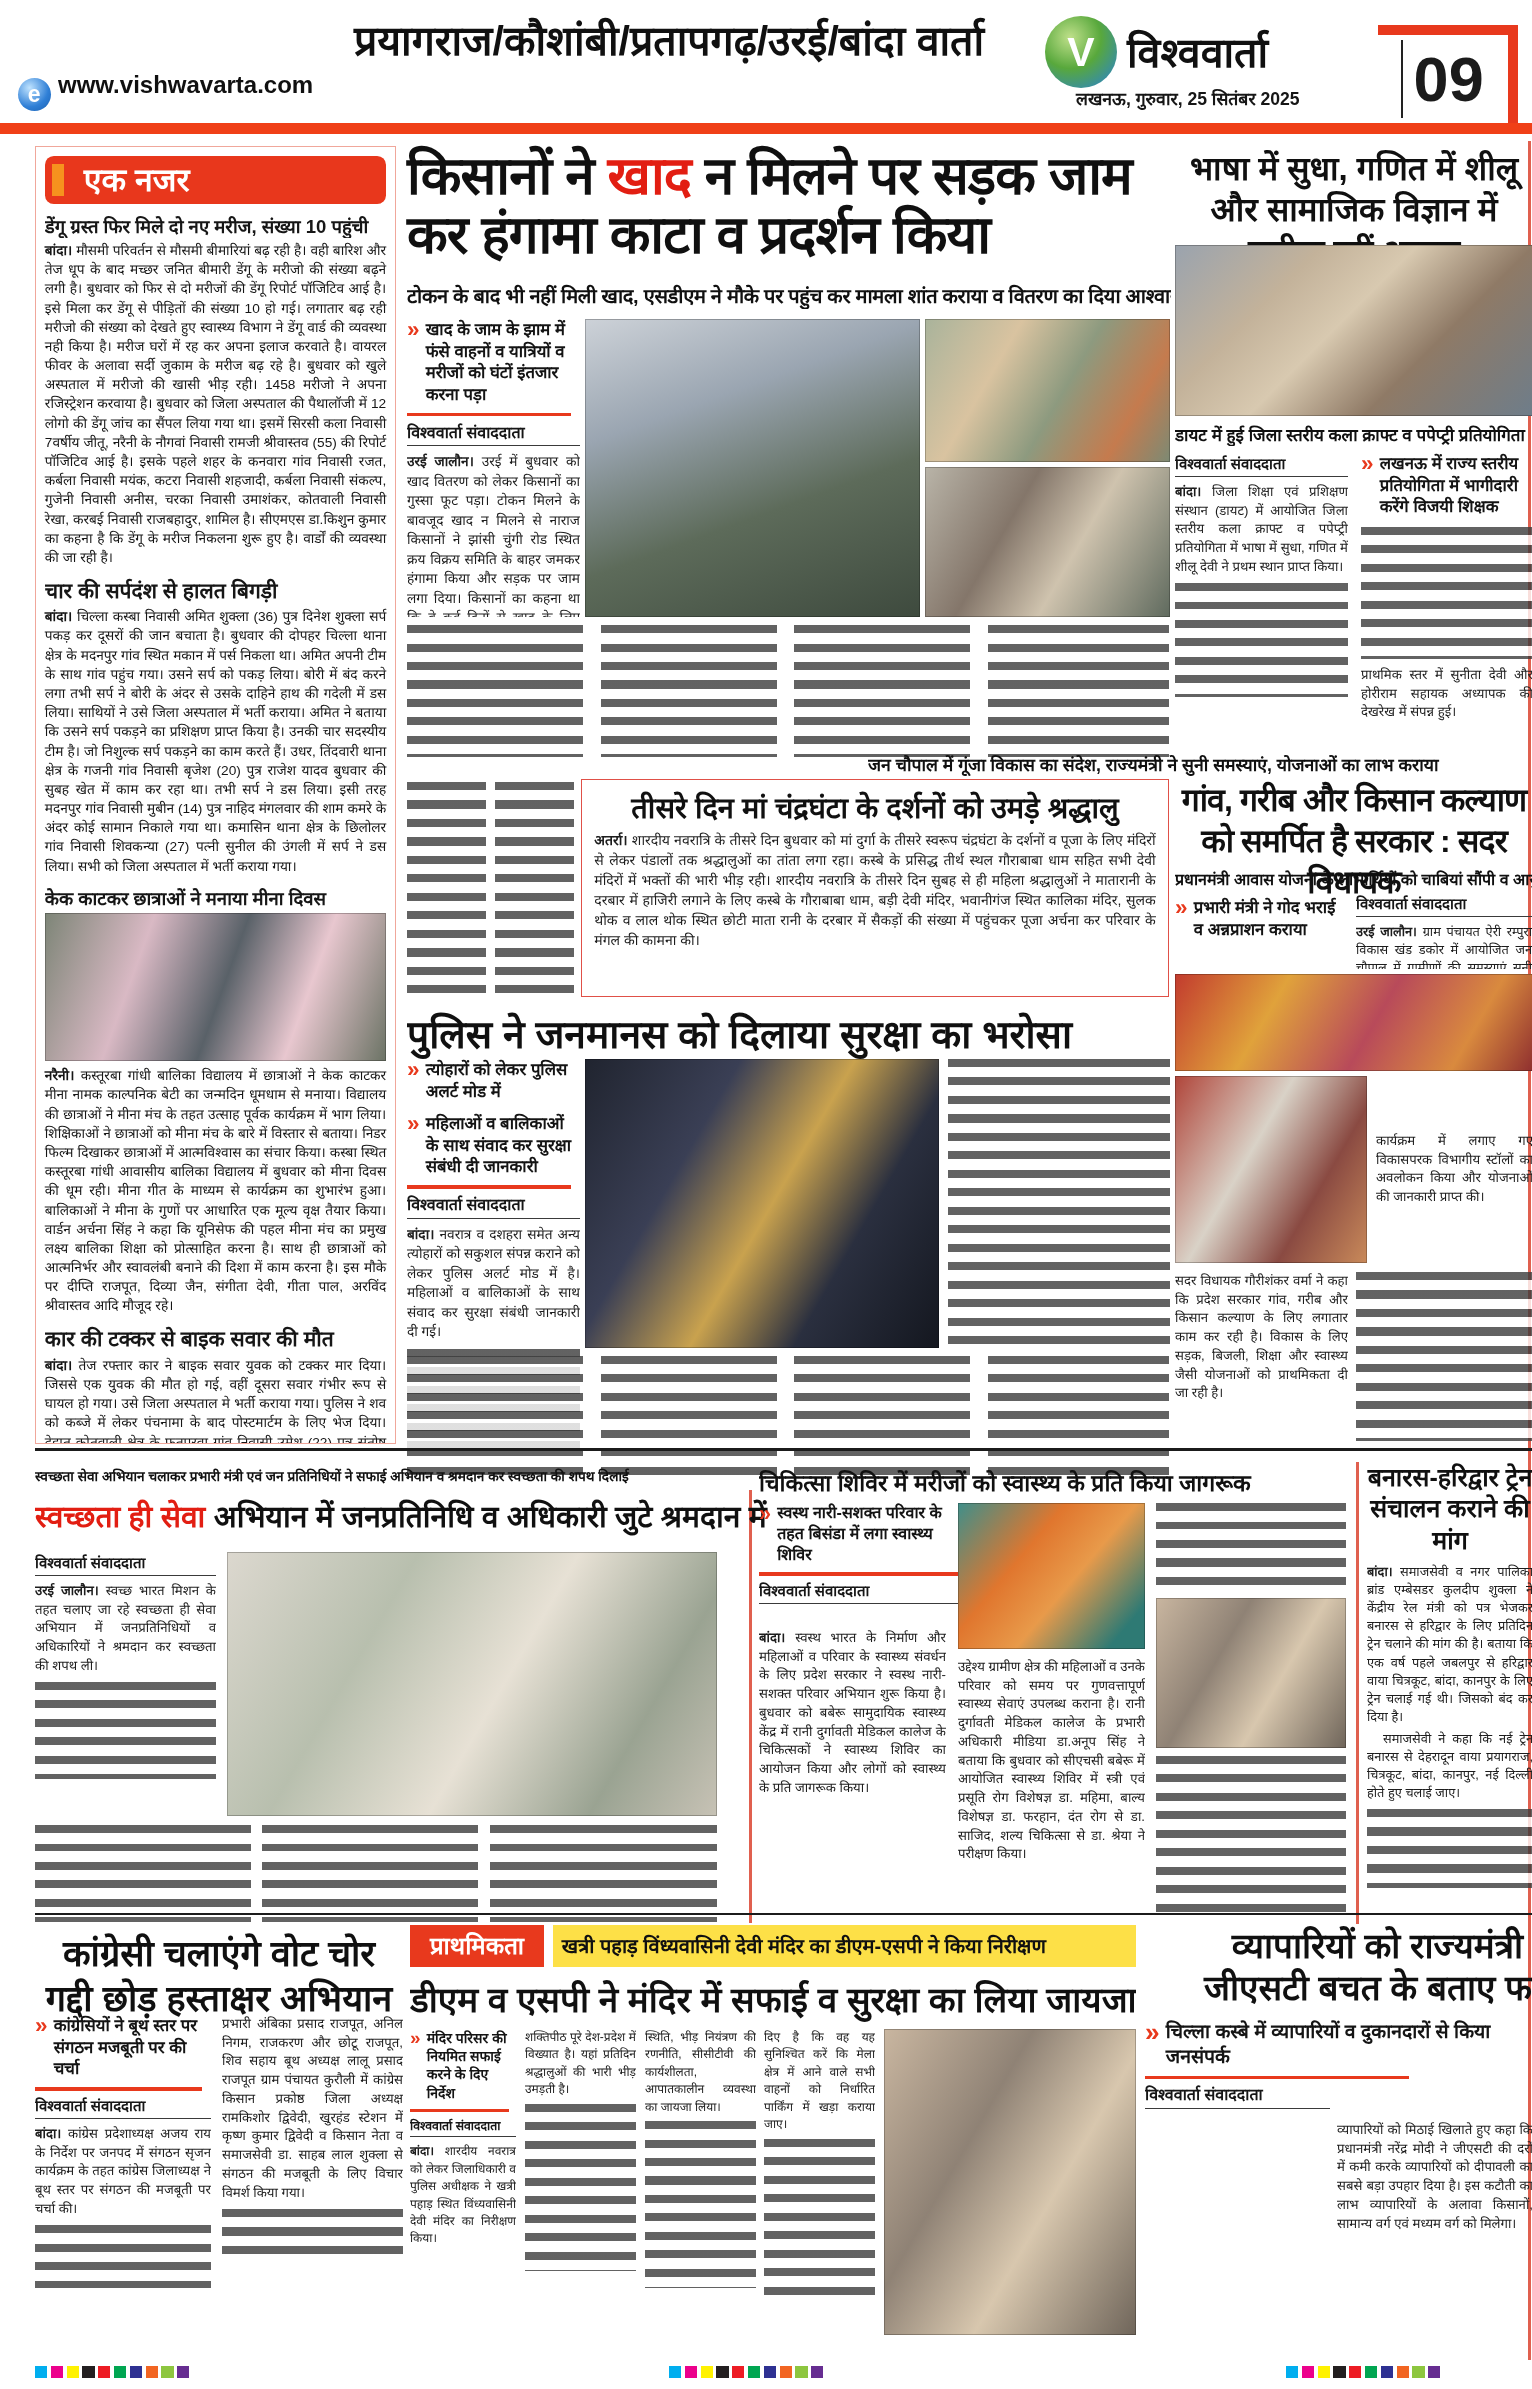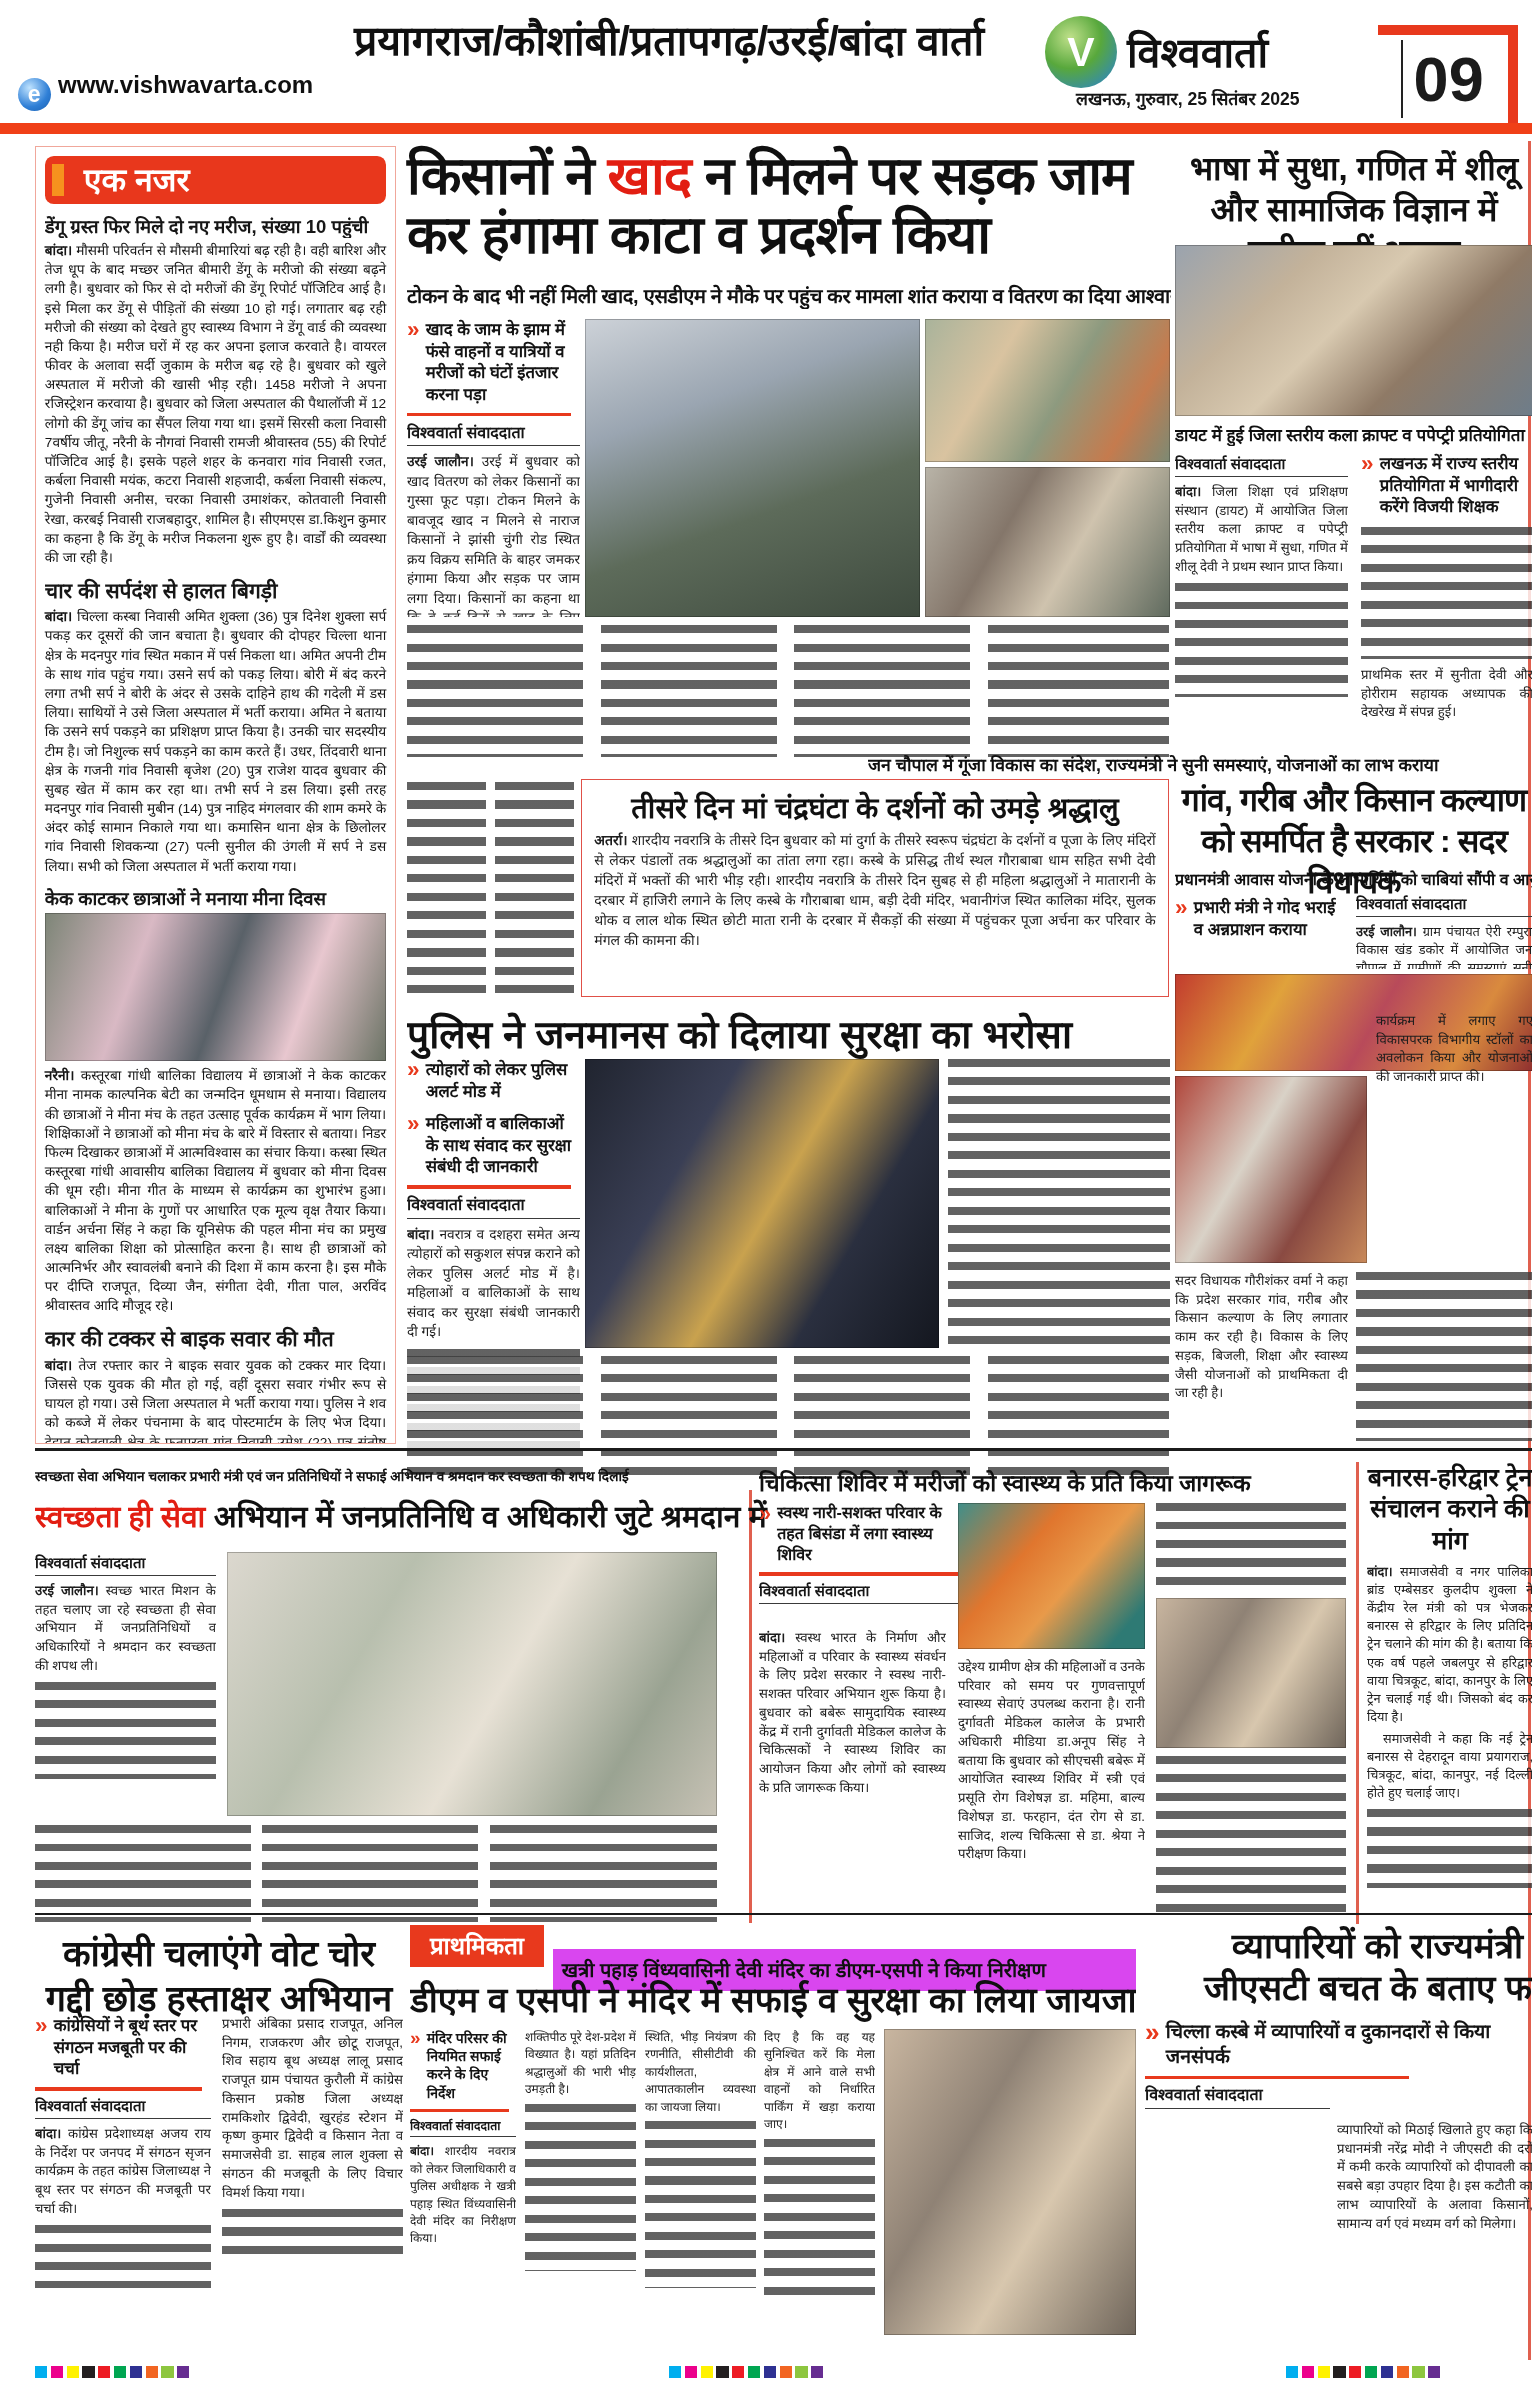--- a/index.html
+++ b/index.html
@@ -161,21 +161,21 @@
       <span class="bmark">»</span>
       <span>प्रभारी मंत्री ने गोद भराई व अन्नप्राशन कराया</span>
     </div>
   </div>
   <div class="abs" style="left:1356px;top:893px;width:176px;height:76px;overflow:hidden;">
     <div class="byline" style="font-size:15px;">विश्ववार्ता संवाददाता</div>
     <div class="body" style="font-size:12.8px;"><span class="dl">उरई जालौन।</span> <span>ग्राम पंचायत ऐरी रम्पुरा विकास खंड डकोर में आयोजित जन चौपाल में ग्रामीणों की समस्याएं सुनी गईं।</span></div>
   </div>
   <div class="photo ph-chaupal" style="left:1175px;top:974px;width:358px;height:97px;"></div>
   <div class="photo ph-chaupal2" style="left:1175px;top:1076px;width:192px;height:187px;"></div>
-  <div class="abs body" style="left:1376px;top:1012px;width:157px;height:187px;font-size:13.2px;">कार्यक्रम में लगाए गए विकासपरक विभागीय स्टॉलों का अवलोकन किया और योजनाओं की जानकारी प्राप्त की।</div>
+  <div class="abs body" style="left:1376px;top:1132px;width:157px;height:187px;font-size:13.2px;">कार्यक्रम में लगाए गए विकासपरक विभागीय स्टॉलों का अवलोकन किया और योजनाओं की जानकारी प्राप्त की।</div>
   <div class="abs body" style="left:1175px;top:1272px;width:173px;height:169px;font-size:13.2px;">सदर विधायक गौरीशंकर वर्मा ने कहा कि प्रदेश सरकार गांव, गरीब और किसान कल्याण के लिए लगातार काम कर रही है। विकास के लिए सड़क, बिजली, शिक्षा और स्वास्थ्य जैसी योजनाओं को प्राथमिकता दी जा रही है।</div>
   <div class="abs greek" style="left:1356px;top:1272px;width:176px;height:169px;"></div>
 
   <div class="hblack" style="left:35px;top:1448px;width:1497px;"></div>
   <div class="vred" style="left:749px;top:1490px;height:433px;"></div>
   <div class="vred" style="left:1356px;top:1462px;height:462px;"></div>
 
   <div class="abs hl nowrap" style="left:35px;top:1466px;width:696px;font-size:13.7px;">स्वच्छता सेवा अभियान चलाकर प्रभारी मंत्री एवं जन प्रतिनिधियों ने सफाई अभियान व श्रमदान कर स्वच्छता की शपथ दिलाई</div>
   <div class="abs hl nowrap" style="left:35px;top:1495px;width:881px;font-size:30px;"><span style="color:#e21e12;">स्वच्छता ही सेवा</span><span> अभियान में जनप्रतिनिधि व अधिकारी जुटे श्रमदान में</span></div>
   <div class="abs" style="left:35px;top:1552px;width:181px;height:264px;overflow:hidden;">
@@ -225,21 +225,21 @@
     <div class="greek" style="height:69px;margin-top:7px;"></div>
   </div>
   <div class="abs" style="left:222px;top:2015px;width:181px;height:324px;overflow:hidden;">
     <div class="body" style="font-size:13.2px;">प्रभारी अंबिका प्रसाद राजपूत, अनिल निगम, राजकरण और छोटू राजपूत, शिव सहाय बूथ अध्यक्ष लालू प्रसाद राजपूत ग्राम पंचायत कुरौली में कांग्रेस किसान प्रकोष्ठ जिला अध्यक्ष रामकिशोर द्विवेदी, खुरहंड स्टेशन में कृष्ण कुमार द्विवेदी व किसान नेता व समाजसेवी डा. साहब लाल शुक्ला से संगठन की मजबूती के लिए विचार विमर्श किया गया।</div>
     <div class="greek" style="height:53px;margin-top:7px;"></div>
   </div>
 
   <div class="abs" style="left:410px;top:1925px;width:134px;height:42px;background:#e8391d;color:#fff;
        font-weight:bold;font-size:24px;text-align:center;line-height:42px;">प्राथमिकता</div>
   <div class="abs hl nowrap" style="left:553px;top:1925px;width:583px;height:42px;font-size:20px;line-height:42px;
-       background:#d946ef;padding-left:8.8px;box-sizing:border-box;margin-top:24px;">खत्री पहाड़ विंध्यवासिनी देवी मंदिर का डीएम-एसपी ने किया निरीक्षण</div>
+       background:#fde047;padding-left:8.8px;box-sizing:border-box;">खत्री पहाड़ विंध्यवासिनी देवी मंदिर का डीएम-एसपी ने किया निरीक्षण</div>
   <div class="abs hl nowrap" style="left:410px;top:1975px;width:726px;font-size:35px;">डीएम व एसपी ने मंदिर में सफाई व सुरक्षा का लिया जायजा</div>
   <div class="abs" style="left:410px;top:2029px;width:106px;height:306px;overflow:hidden;">
     <div class="bullet" style="font-size:14px;">
       <span class="bmark">»</span>
       <span>मंदिर परिसर की नियमित सफाई करने के दिए निर्देश</span>
     </div>
     <div class="redrule" style="width:99px;"></div>
     <div class="byline" style="font-size:12.3px;">विश्ववार्ता संवाददाता</div>
     <div class="body small" style="font-size:12px;"><span class="dl">बांदा।</span> <span>शारदीय नवरात्र को लेकर जिलाधिकारी व पुलिस अधीक्षक ने खत्री पहाड़ स्थित विंध्यवासिनी देवी मंदिर का निरीक्षण किया।</span></div>
   </div>

